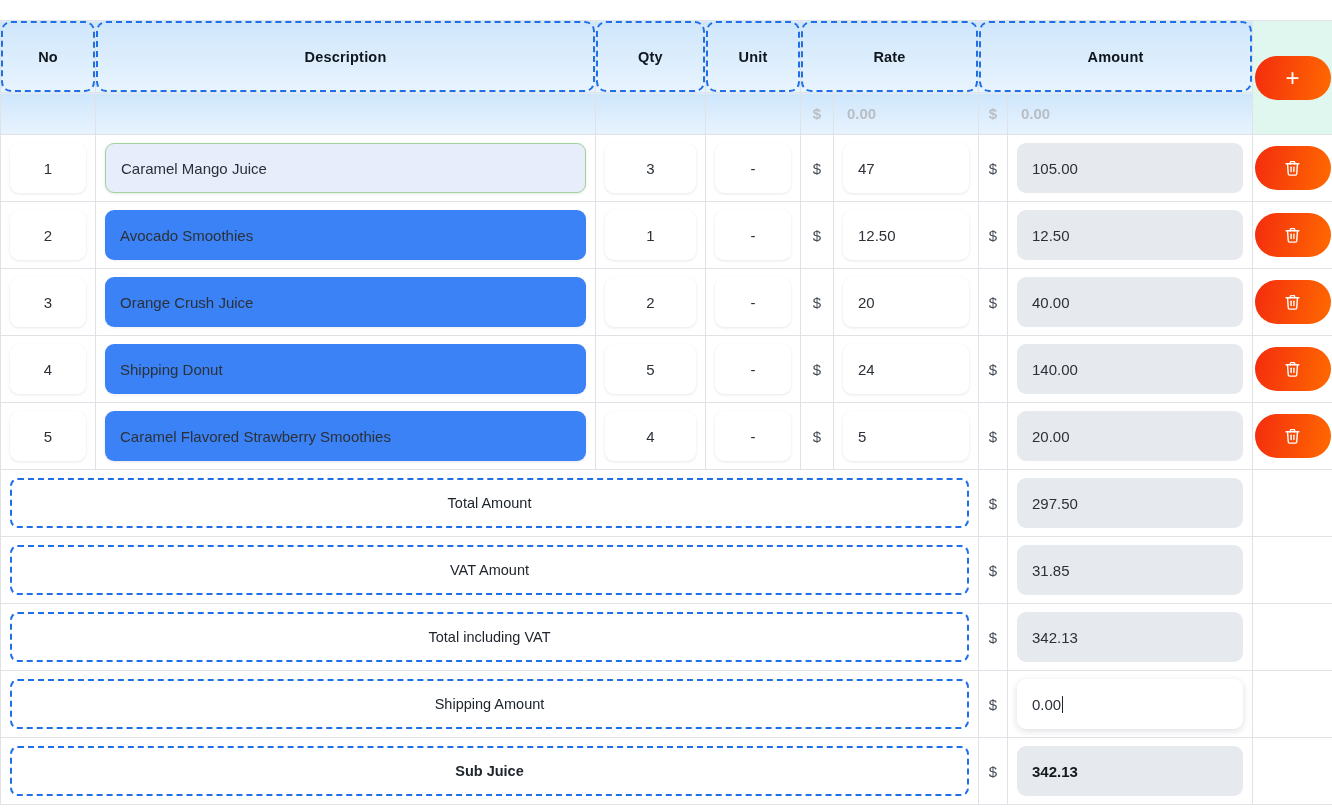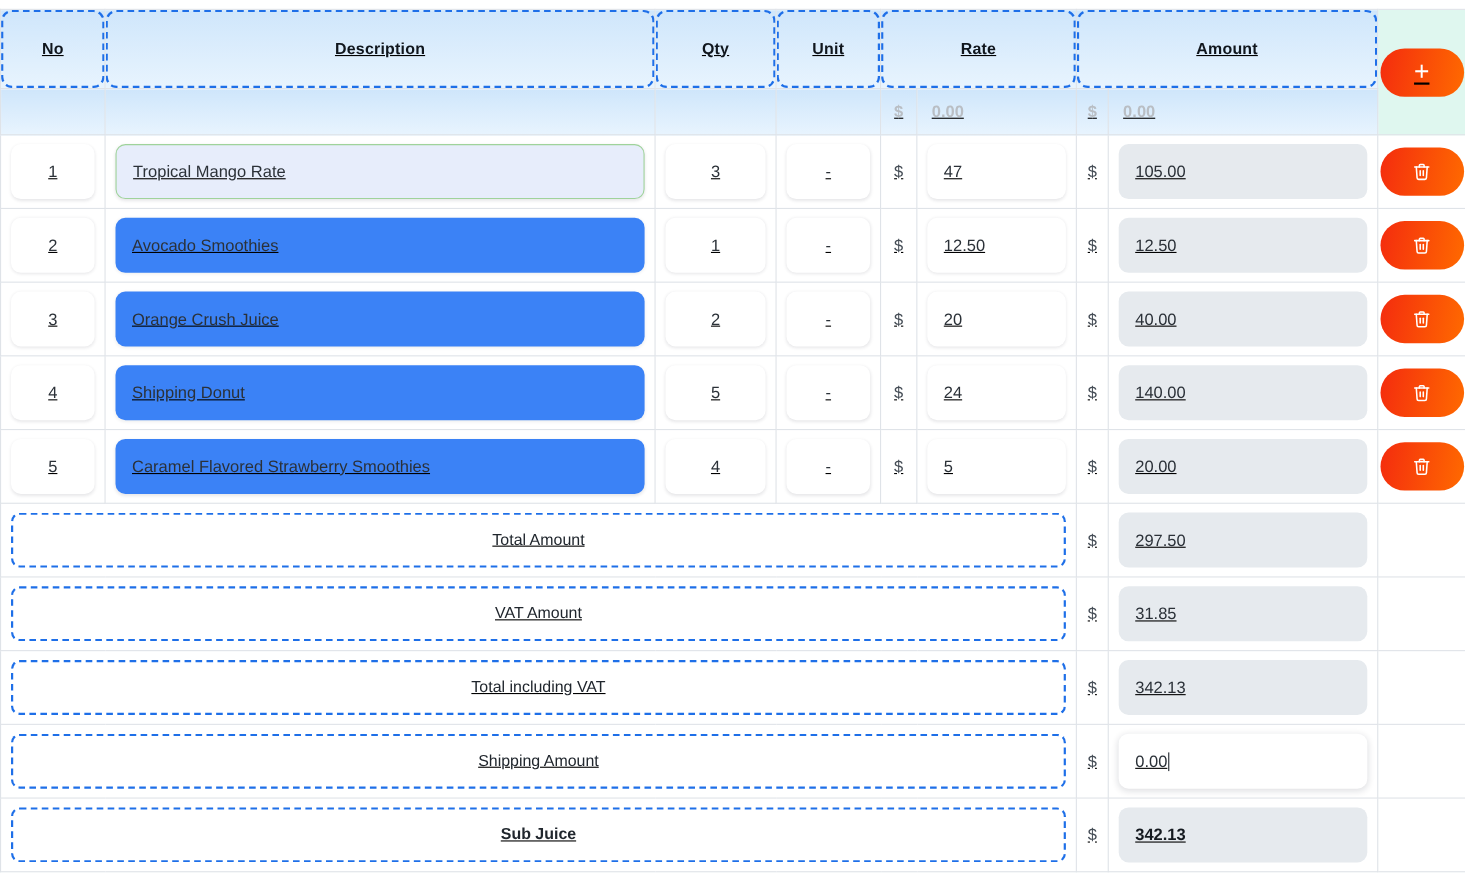--- a/index.html
+++ b/index.html
@@ -9,22 +9,21 @@
     height: 811px;
     background: #ffffff;
     font-family: "Liberation Sans", sans-serif;
     overflow: hidden;
   }
 
   .invoice-table {
     width: 1332px;
     border-collapse: collapse;
     table-layout: fixed;
-    margin-top: 8px;
-    text-decoration: underline;
+    margin-top: 20px;
   }
 
   .invoice-table td, .invoice-table th {
     border: 1px solid #dfe3e8;
     padding: 0;
     vertical-align: middle;
   }
 
   
   .col-no      { width: 95px;  }
@@ -236,21 +235,21 @@
 
   <tbody id="rows-body">
       <tr class="item-row">
         <td>
           <div class="cell-pad">
             <div class="field center">1</div>
           </div>
         </td>
         <td>
           <div class="cell-pad">
-            <div class="field left desc-ok">Tropical Mango Rate</div>
+            <div class="field left desc-ok">Caramel Mango Juice</div>
           </div>
         </td>
         <td>
           <div class="cell-pad">
             <div class="field center">3</div>
           </div>
         </td>
         <td>
           <div class="cell-pad">
             <div class="field center">-</div>

